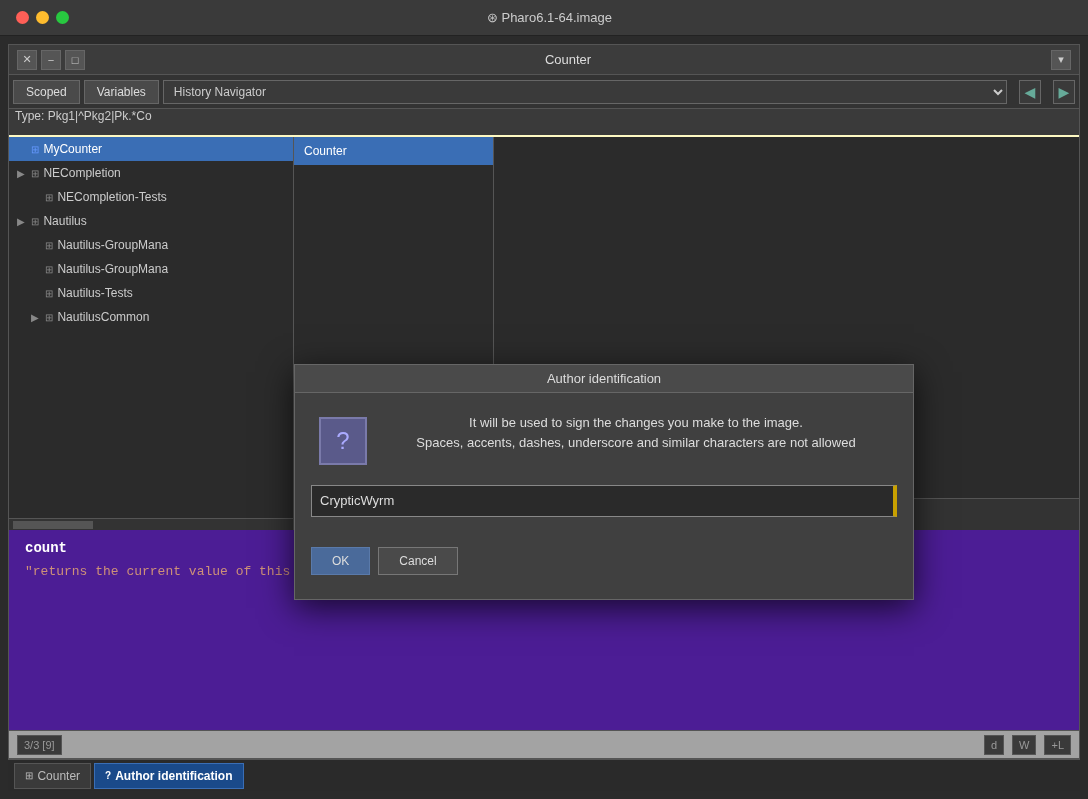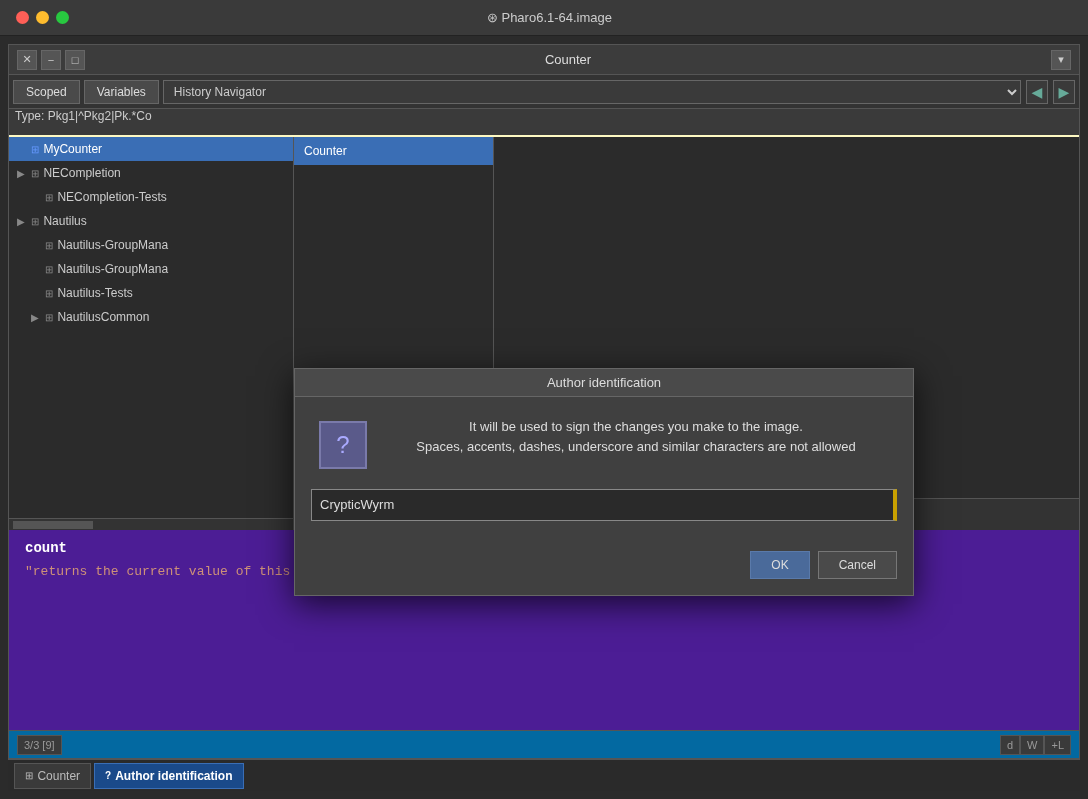--- a/index.html
+++ b/index.html
@@ -127,21 +127,21 @@
       font-size: 12px;
       height: 24px;
       display: flex;
       align-items: center;
     }
 
     
     .history-bar {
       display: flex;
       align-items: center;
-      gap: 5px;
+      gap: 12px;
       flex: 1;
     }
     .history-select {
       background: #3a3a3a;
       border: 1px solid #666;
       color: #ccc;
       height: 24px;
       flex: 1;
       padding: 0 6px;
       font-size: 12px;
@@ -324,25 +324,26 @@
       font-size: 14px;
       margin-bottom: 8px;
     }
     .code-string { color: #ce9178; }
     .code-caret { color: #888; }
     .code-var { color: #9cdcfe; }
 
     
     .status-bar {
       height: 28px;
-      background: #0369a1;
+      background: #a3a3a3;
       border-top: 1px solid #555;
       display: flex;
       align-items: center;
       padding: 0 8px;
+      gap: 8px;
       font-size: 11px;
       color: #999;
     }
     .status-item {
       padding: 0 6px;
       height: 20px;
       display: flex;
       align-items: center;
       background: #3a3a3a;
       border: 1px solid #555;
@@ -448,22 +449,22 @@
       background: #2a2a2a;
       border: 1px solid #888;
       color: #ddd;
       padding: 0 8px;
       font-size: 13px;
       outline: none;
       border-right: 4px solid #c8a000;
     }
     .dialog-buttons {
       display: flex;
-      justify-content: flex-end;
-      padding: 0 16px 16px;
+      justify-content: flex-start;
+      padding: 0 16px 24px;
       gap: 8px;
       margin-top: 14px;
     }
     .dialog-btn {
       background: #4a4a4a;
       border: 1px solid #777;
       color: #ddd;
       padding: 4px 20px;
       height: 28px;
       cursor: pointer;

